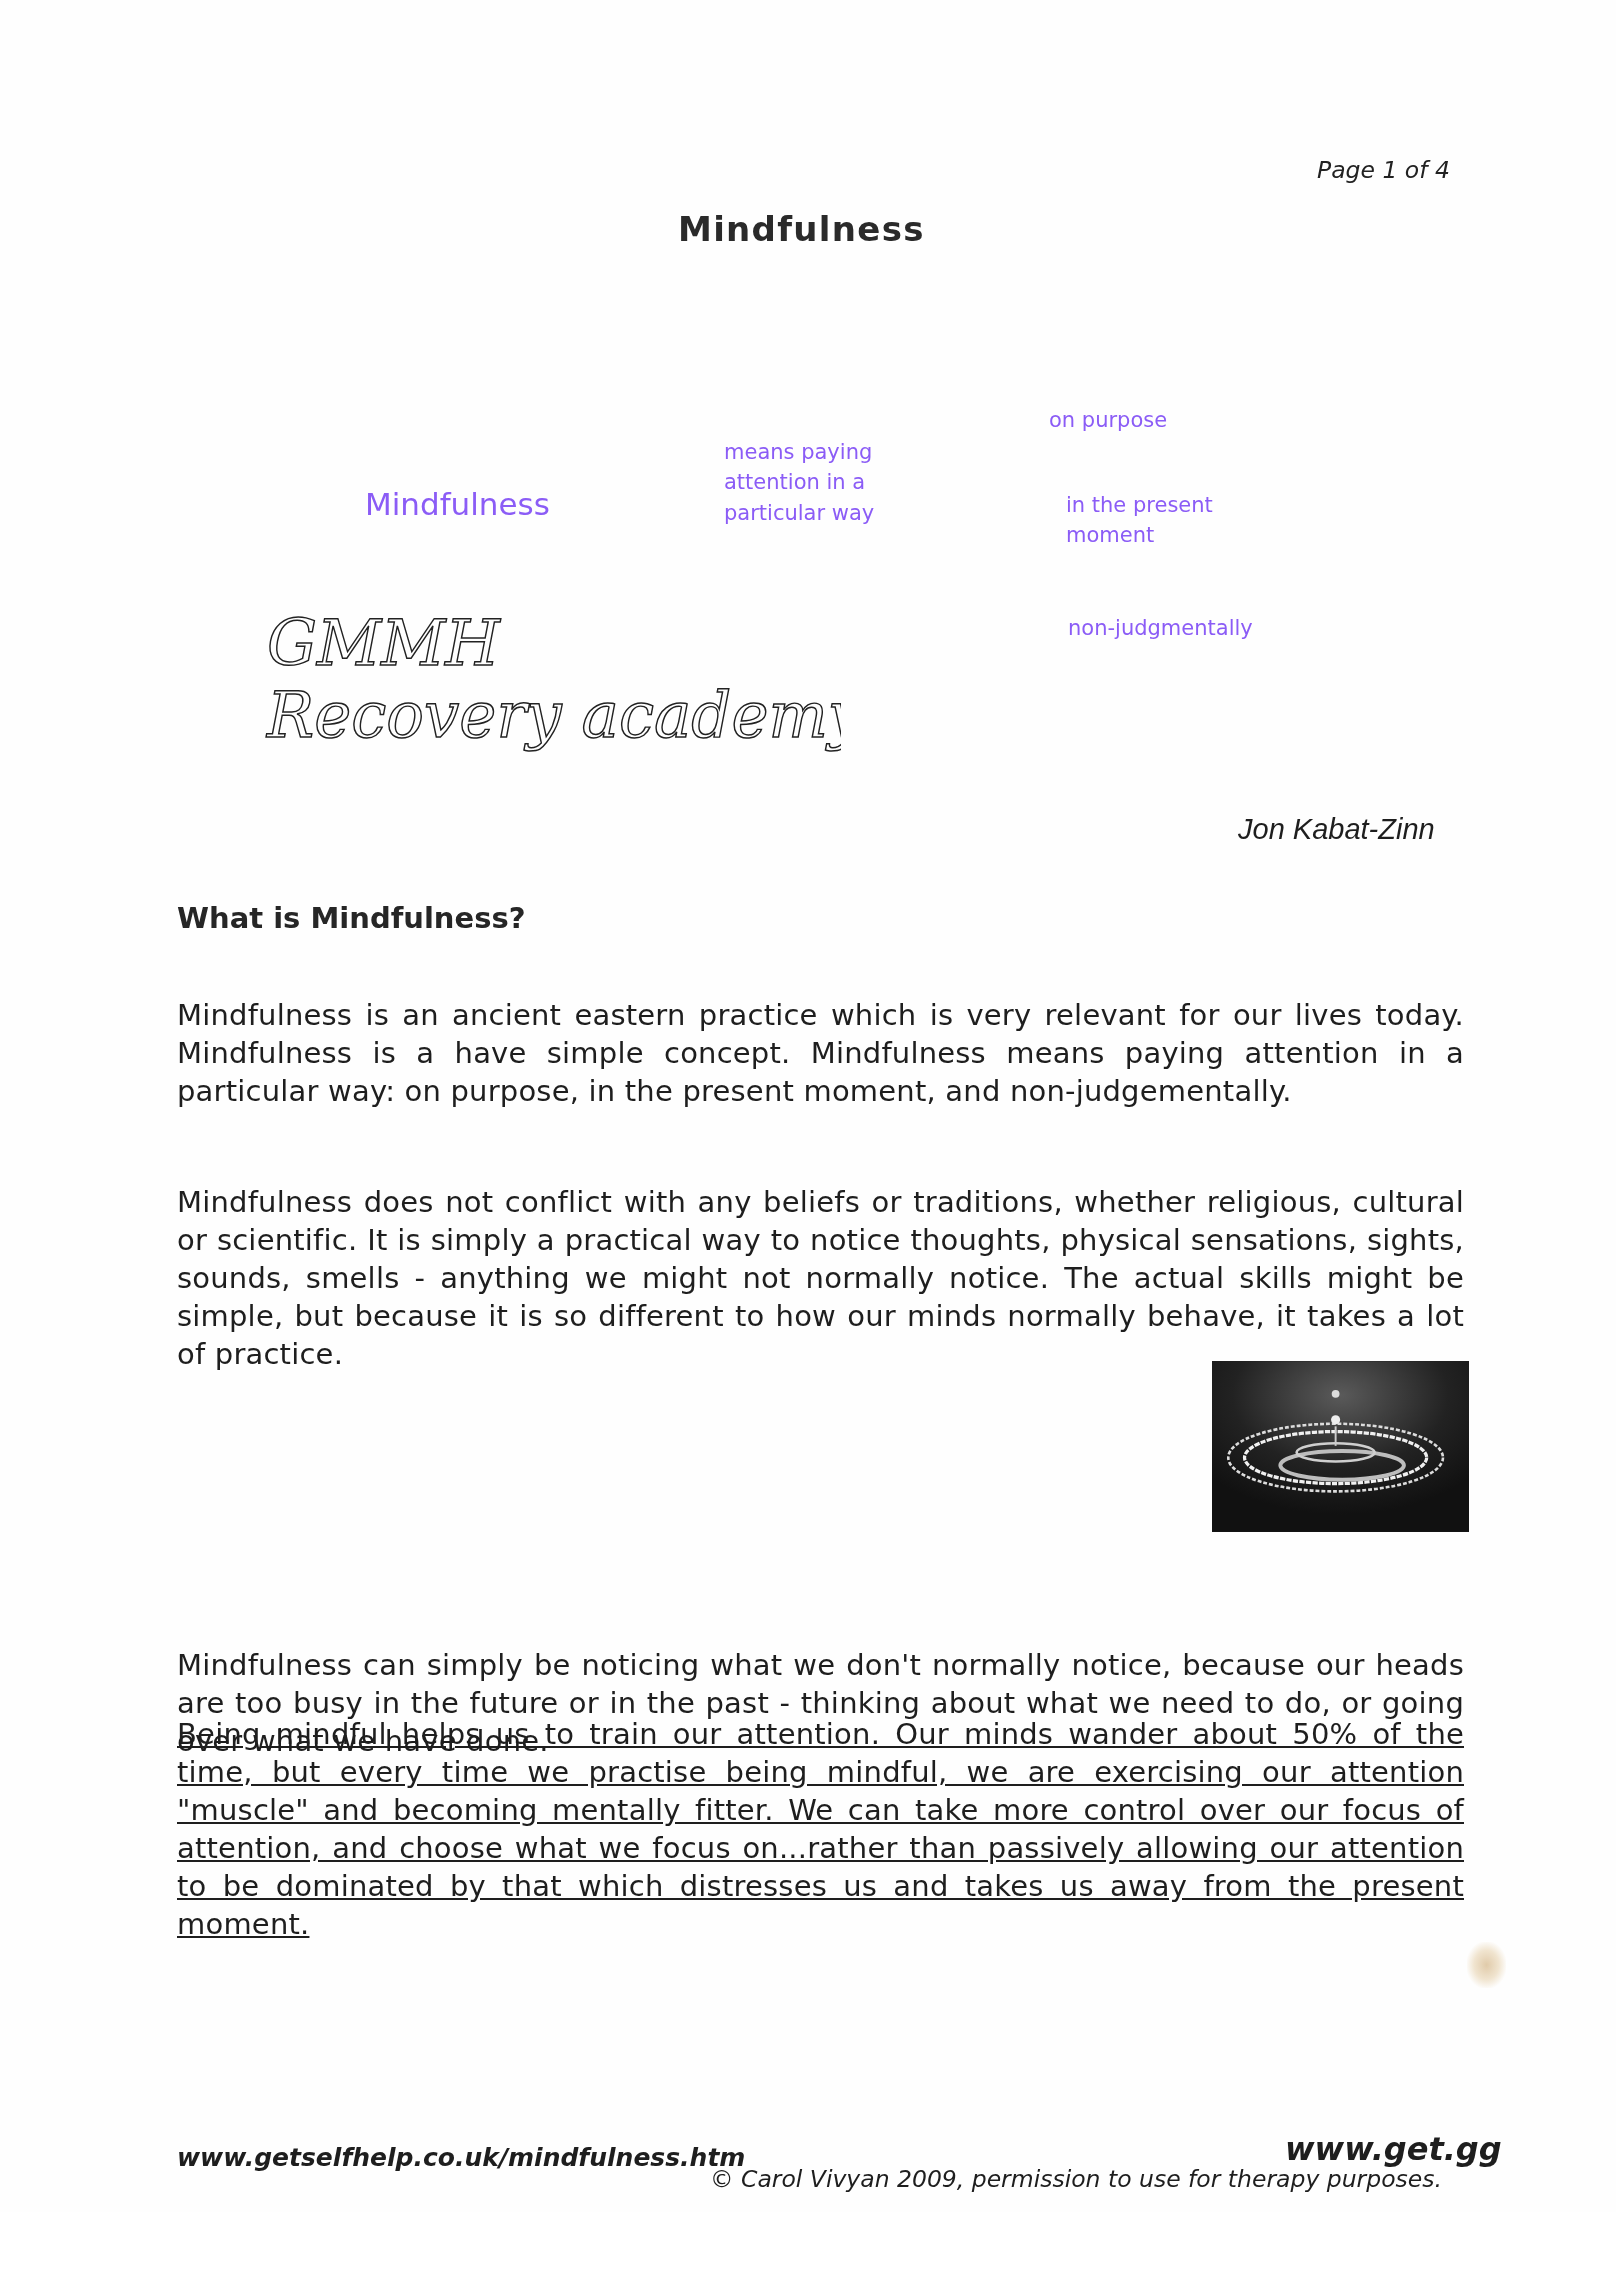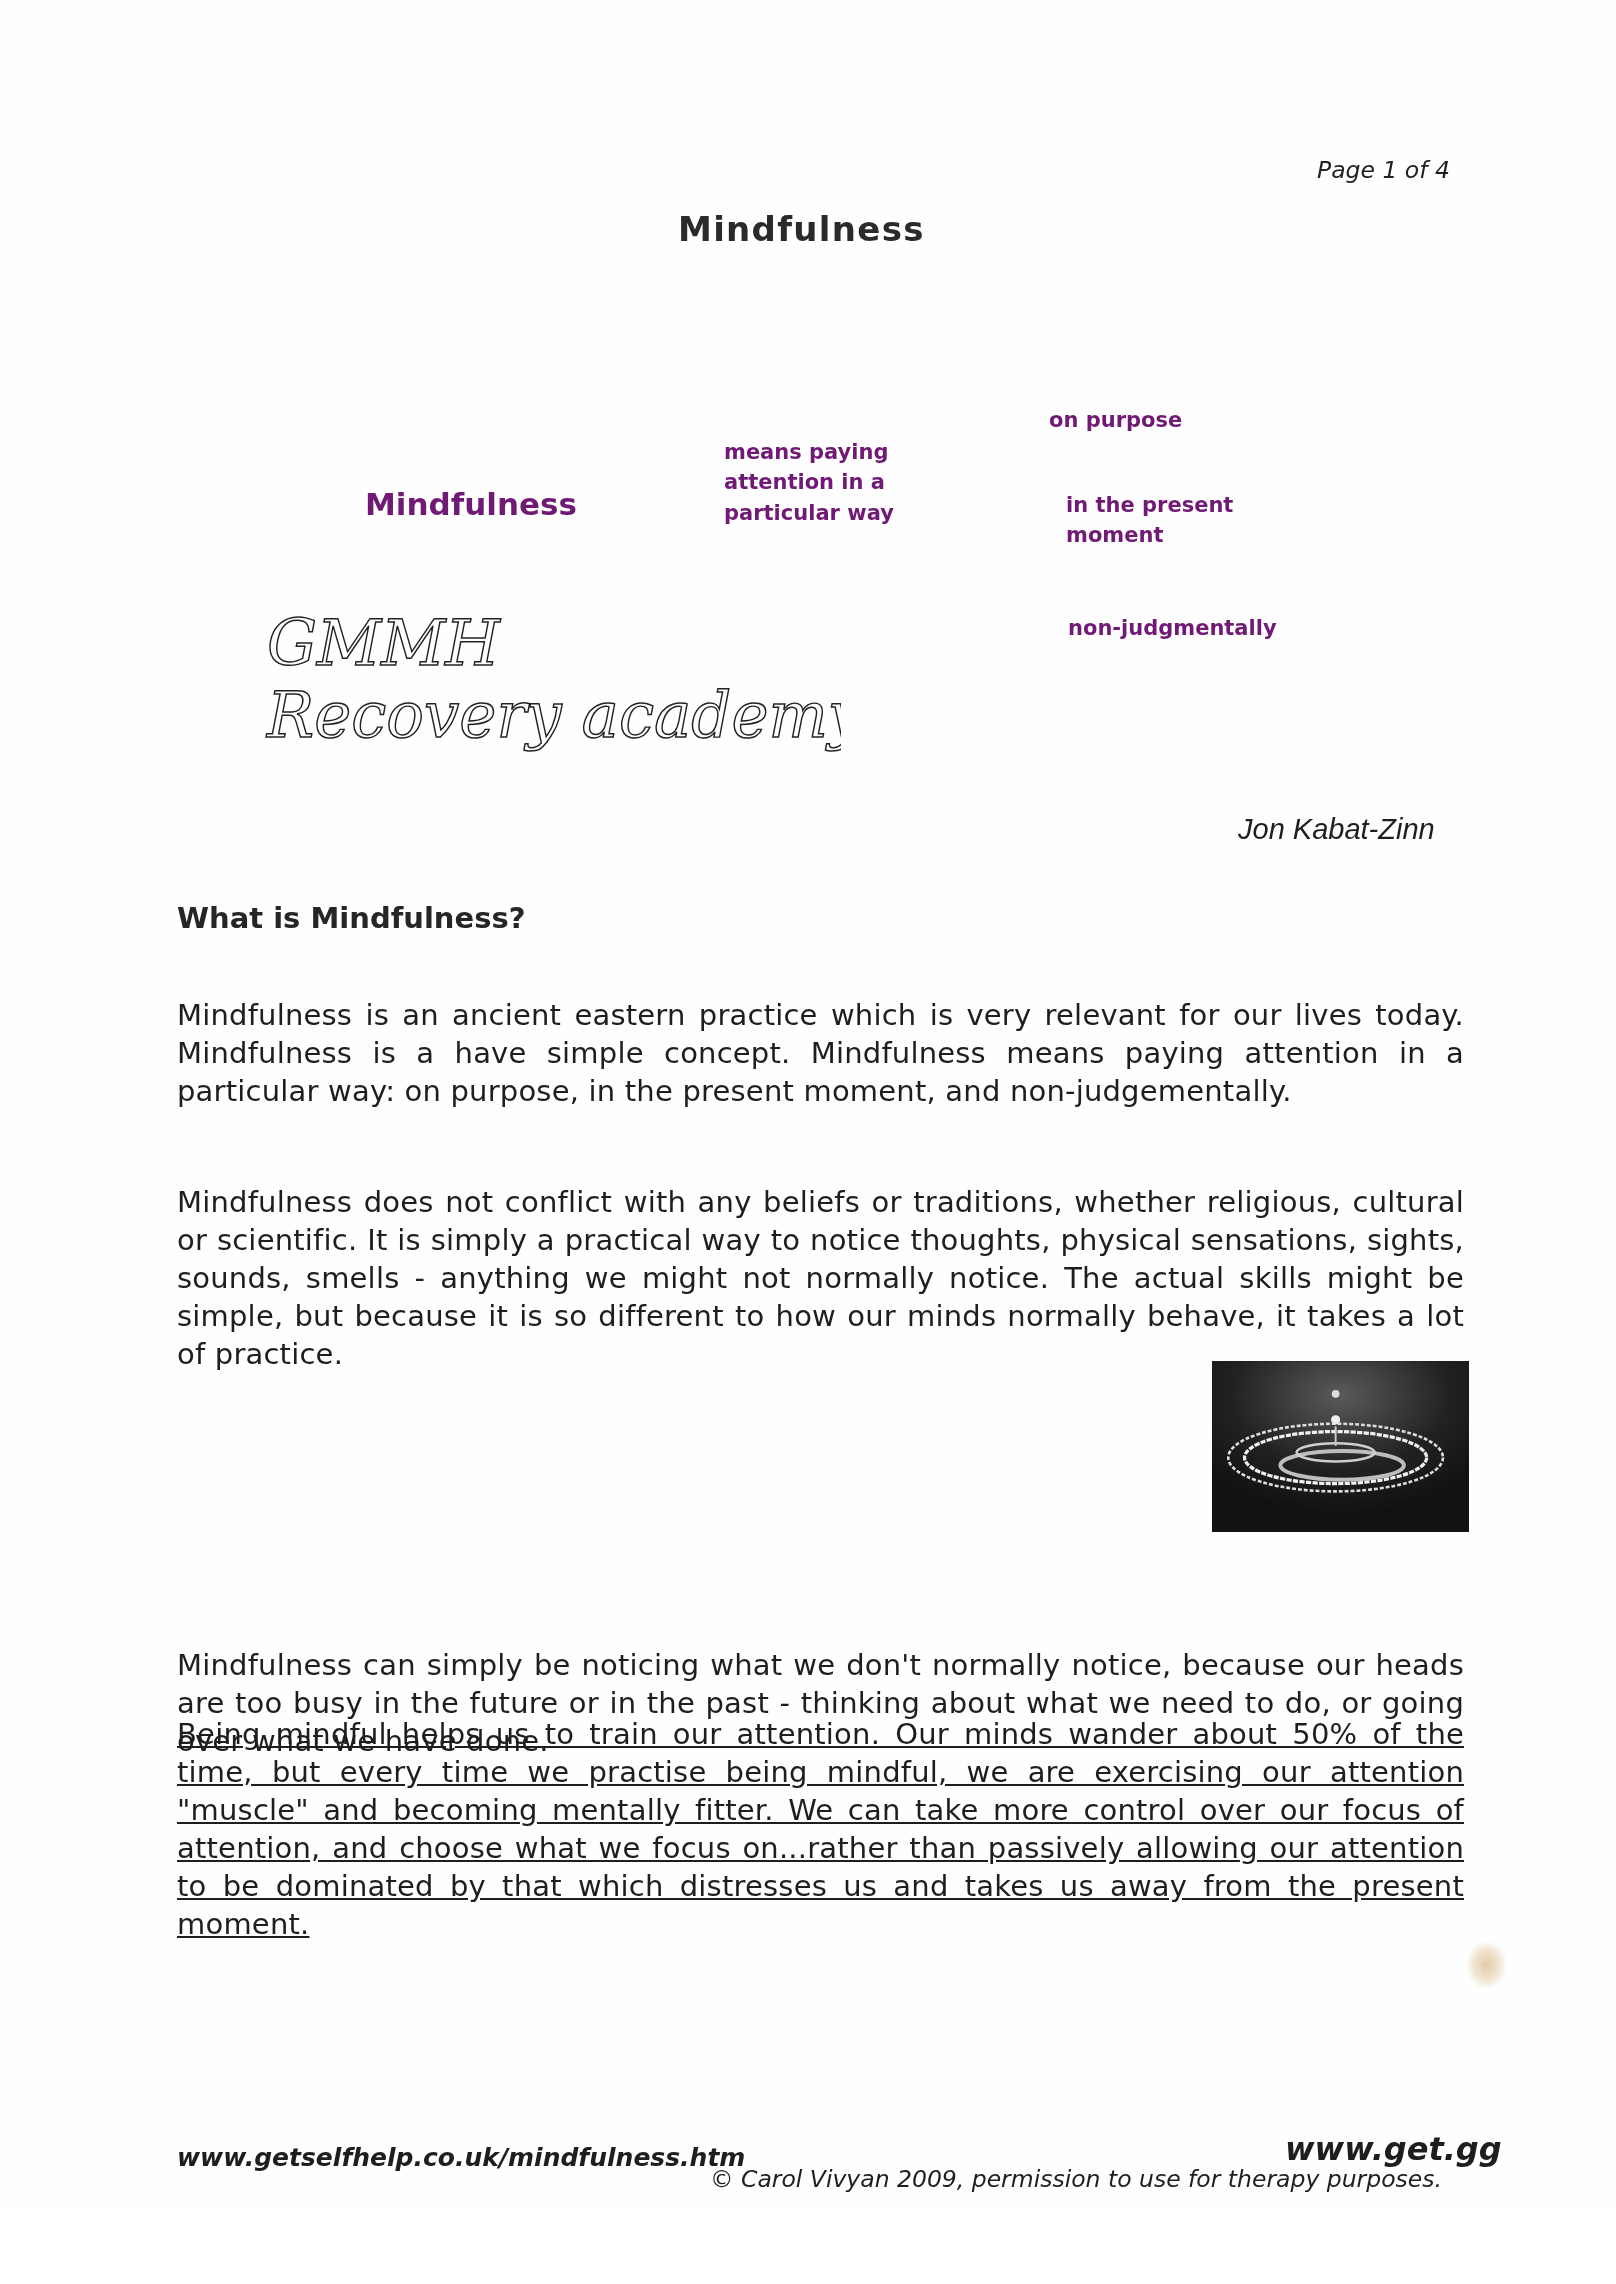--- a/index.html
+++ b/index.html
@@ -34,22 +34,22 @@
       left: 678px; top: 209px;
       font-size: 34px;
       font-weight: bold;
       letter-spacing: 1.3px;
       color: #2a2a2a;
       font-family: "DejaVu Sans", sans-serif;
     }
     .quote-graphic .qword {
       position: absolute;
       font-family: "DejaVu Sans", sans-serif;
-      font-weight: bold;
-      color: #701a75;
+      font-weight: normal;
+      color: #8b5cf6;
       line-height: 1.45;
     }
     .q-mindfulness {
       left: 365px; top: 482px;
       font-size: 31px;
     }
     .q-means {
       left: 724px; top: 437px;
       font-size: 21px;
       width: 209px;

